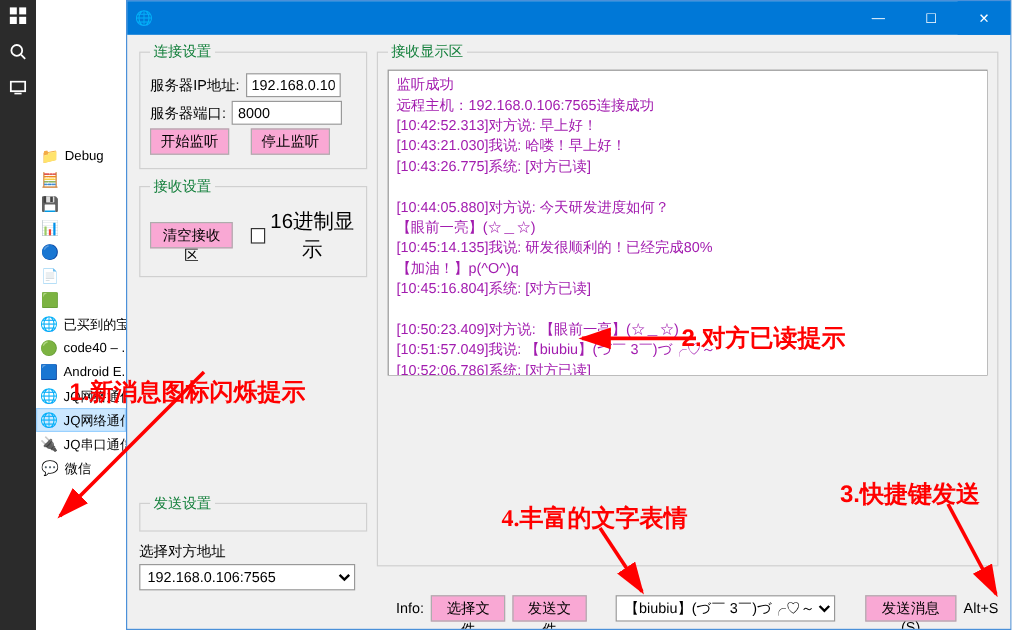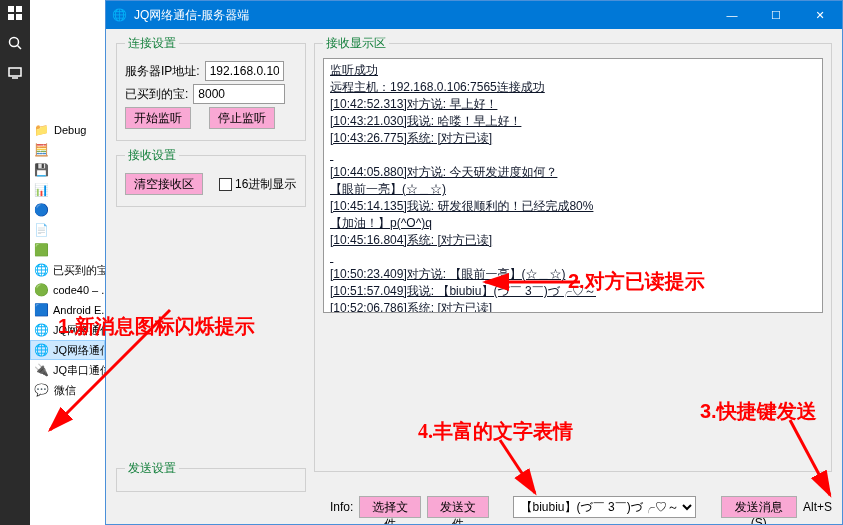--- a/index.html
+++ b/index.html
@@ -22,26 +22,26 @@
   .rightcol { flex:1; display:flex; flex-direction:column; gap:20px; }
   fieldset { border: 1px solid #d0d0d0; padding: 6px 8px 8px 8px; font-size:12px; }
   legend { font-size:12px; padding: 0 3px; color:#15803d; }
   .row { display:flex; align-items:center; gap:5px; margin: 3px 0; }
   .lbl { font-size:12px; white-space:nowrap; }
   input[type=text] { border:1px solid #999; background:#fff; font-size:12px; padding:2px 4px; height:20px; }
   button { border:1px solid #adadad; background:#f9a8d4; font-size:12px; padding:2px 8px; height:22px; }
   .spaceL { flex:1; }
   .recvbox { flex:1; min-height:0; }
   .recvbox .log { background:#fff; border:1px solid #999; width:100%; height:255px; overflow:auto; padding:3px 6px; font-size:12px; line-height:17px; white-space:pre-wrap; }
-  .log .blue { color:#0f172a;text-decoration:underline; }
+  .log .blue { color:#a21caf; }
   .sendbox textarea { width:100%; height:104px; border:1px solid #999; background:#fff; font-size:12px; padding:3px; resize:none; }
   .bottombar { display:flex; align-items:center; gap:6px; padding:4px 0 6px 0; font-size:12px;margin-left:16px; }
   select { border:1px solid #999; background:#fff; font-size:12px; height:22px; padding:1px 2px; }
   .infolbl { font-size:12px; margin-right:auto; }
-  .chk { display:flex; align-items:center; gap:3px; font-size:12px; }
+  .chk { display:flex; align-items:center; gap:3px; font-size:17px;text-align:center; }
   .chk .box { width:13px; height:13px; border:1px solid #333; background:#fff; }
   
   .anno { position:absolute; font-weight: bold; font-size: 20px; color:#ff0000; pointer-events:none; }
   .arrow { position:absolute; pointer-events:none; }
   .arrow svg { overflow:visible; }
 </style>
 </head>
 <body>
 
 <div class="taskbar">
@@ -119,37 +119,36 @@
       <div class="item">
         <span class="icn">💬</span>
         <span>微信</span>
       </div>
     </div>
 </div>
 
 <div class="appwin">
   <div class="titlebar">
     <span class="ticon2">🌐</span>
-    <span>JQ网络通信-服务器端</span>
     <div class="winctrls">
       <div>—</div>
       <div>☐</div>
       <div class="close">✕</div>
     </div>
   </div>
   <div class="body">
     <div class="leftcol">
       <fieldset>
         <legend>连接设置</legend>
         <div class="row">
           <span class="lbl">服务器IP地址:</span>
           <input type="text" style="width: 79px;" value="192.168.0.106">
         </div>
         <div class="row">
-          <span class="lbl">已买到的宝:</span>
+          <span class="lbl">服务器端口:</span>
           <input type="text" style="width: 92px;" value="8000">
         </div>
         <div class="row">
           <button>开始监听</button>
           <span style="width:8px"></span>
           <button>停止监听</button>
         </div>
       </fieldset>
       <fieldset>
         <legend>接收设置</legend>
@@ -159,20 +158,26 @@
           <label class="chk">
               <span class="box"></span>
               <span>16进制显示</span>
             </label>
         </div>
       </fieldset>
       <div class="spaceL"></div>
       <fieldset>
         <legend>发送设置</legend>
       </fieldset>
+      <div>
+        <div class="lbl" style="margin:2px 0">选择对方地址</div>
+        <select style="width:180px">
+          <option>192.168.0.106:7565</option>
+        </select>
+      </div>
       <div style="height:26px"></div>
     </div>
     <div class="rightcol">
       <fieldset class="recvbox">
         <legend>接收显示区</legend>
         <div class="log" id="log"><div class="blue">监听成功</div><div class="blue">远程主机：192.168.0.106:7565连接成功</div><div class="blue">[10:42:52.313]对方说: 早上好！</div><div class="blue">[10:43:21.030]我说: 哈喽！早上好！</div><div class="blue">[10:43:26.775]系统: [对方已读]</div><div class="blue">&nbsp;</div><div class="blue">[10:44:05.880]对方说: 今天研发进度如何？</div><div class="blue">【眼前一亮】(☆＿☆)</div><div class="blue">[10:45:14.135]我说: 研发很顺利的！已经完成80%</div><div class="blue">【加油！】p(^O^)q</div><div class="blue">[10:45:16.804]系统: [对方已读]</div><div class="blue">&nbsp;</div><div class="blue">[10:50:23.409]对方说: 【眼前一亮】(☆＿☆)</div><div class="blue">[10:51:57.049]我说: 【biubiu】(づ￣ 3￣)づ╭♡～</div><div class="blue">[10:52:06.786]系统: [对方已读]</div></div>
       </fieldset>
       <div class="bottombar">
         <span class="infolbl">Info:</span>
         <button>选择文件</button>

